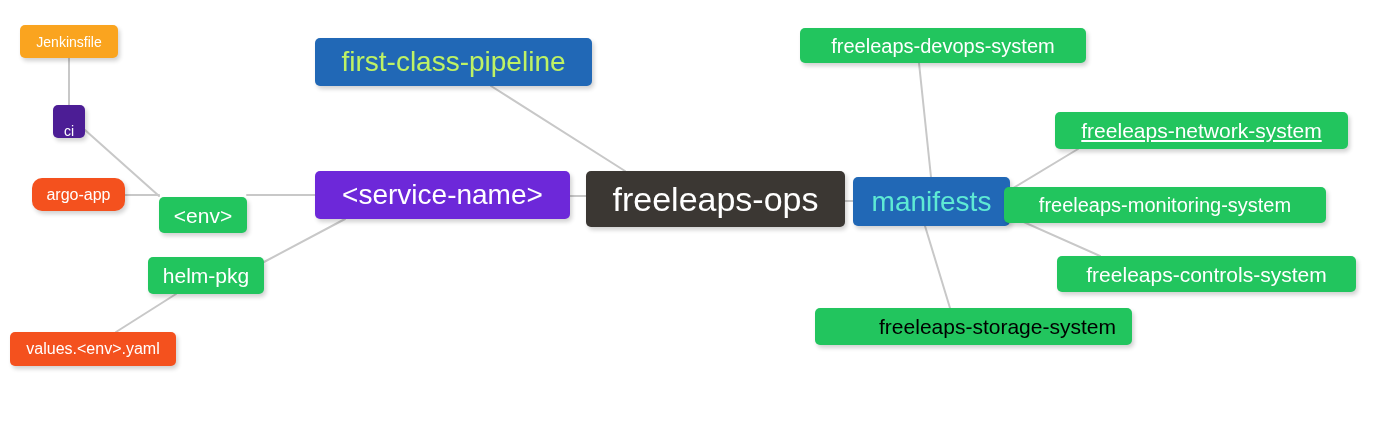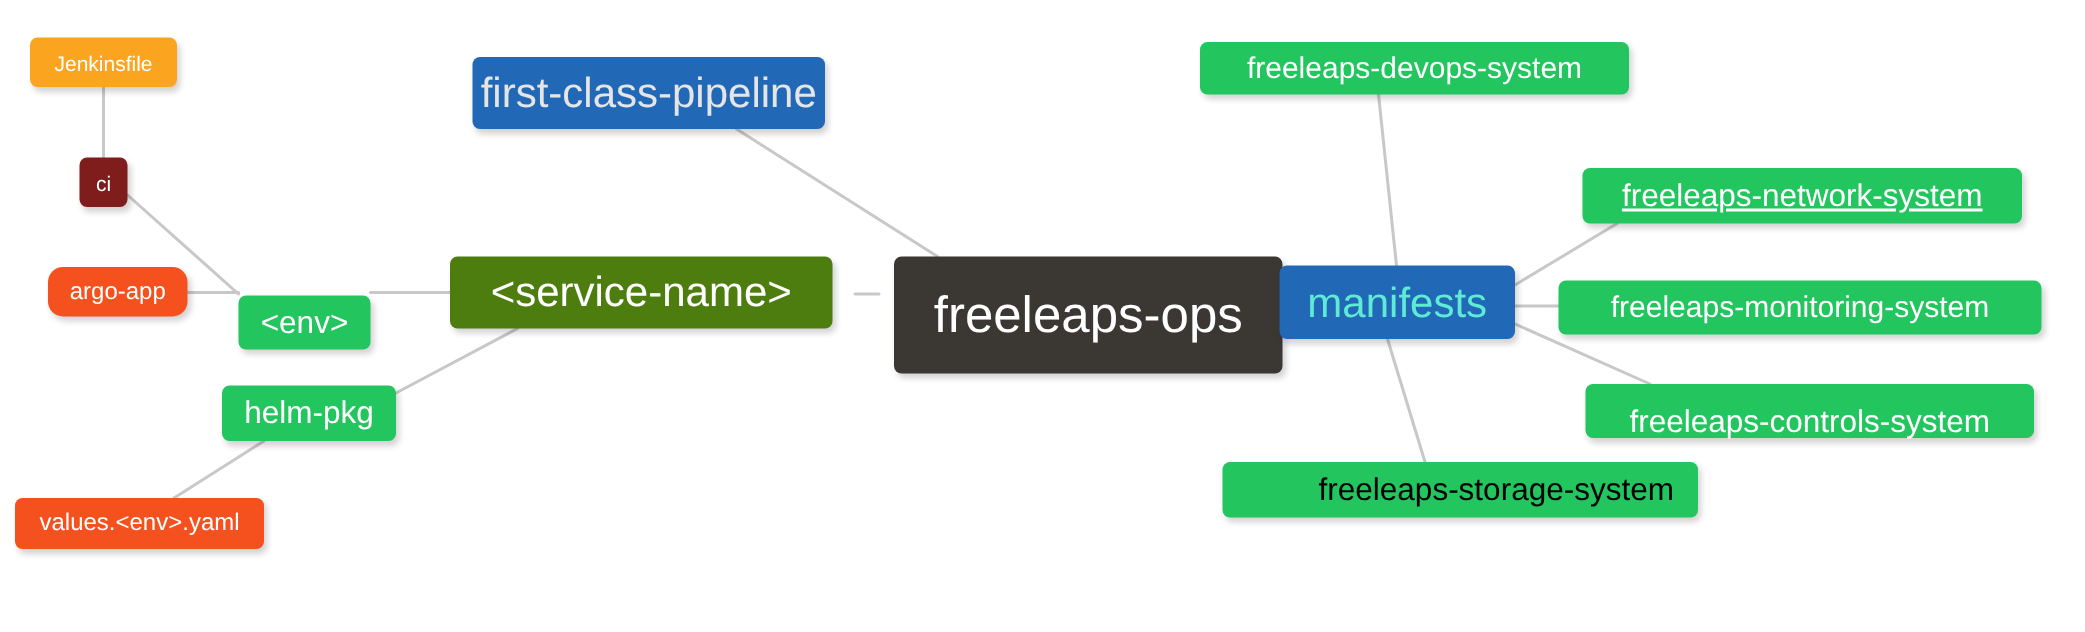--- a/index.html
+++ b/index.html
@@ -62,56 +62,56 @@
       <line x1="931" y1="177" x2="919" y2="63" stroke="#c8c8c8" stroke-width="2" stroke-linecap="round"></line>
       <line x1="1010" y1="190" x2="1078" y2="149" stroke="#c8c8c8" stroke-width="2" stroke-linecap="round"></line>
       <line x1="1010" y1="204" x2="1050" y2="204" stroke="#c8c8c8" stroke-width="2" stroke-linecap="round"></line>
       <line x1="1010" y1="216" x2="1100" y2="256" stroke="#c8c8c8" stroke-width="2" stroke-linecap="round"></line>
       <line x1="925" y1="226" x2="950" y2="308" stroke="#c8c8c8" stroke-width="2" stroke-linecap="round"></line>
     </svg>
   <div id="node-layer">
       <div class="node" style="left: 20px; top: 25px; width: 98px; height: 33px; background: rgb(250, 164, 31); color: rgb(255, 255, 255); font-size: 14px;">
         <span class="lbl">Jenkinsfile</span>
       </div>
-      <div class="node" style="left: 53px; top: 105px; width: 32px; height: 33px; background: #7f1d1d; color: rgb(255, 255, 255); font-size: 14px;">
+      <div class="node" style="left: 53px; top: 105px; width: 32px; height: 33px; background: #4c1d95; color: rgb(255, 255, 255); font-size: 14px; align-items: flex-end;">
         <span class="lbl">ci</span>
       </div>
       <div class="node" style="left: 32px; top: 178px; width: 93px; height: 33px; background: rgb(244, 81, 30); color: rgb(255, 255, 255); font-size: 16px; border-radius: 10px;">
         <span class="lbl">argo-app</span>
       </div>
       <div class="node" style="left: 159px; top: 177px; width: 88px; height: 36px; background: rgb(34, 197, 94); color: rgb(255, 255, 255); font-size: 21px; margin-top: 20px;">
         <span class="lbl">&lt;env&gt;</span>
       </div>
       <div class="node" style="left: 148px; top: 257px; width: 116px; height: 37px; background: rgb(34, 197, 94); color: rgb(255, 255, 255); font-size: 21px; text-align: right;">
         <span class="lbl">helm-pkg</span>
       </div>
       <div class="node" style="left: 10px; top: 332px; width: 166px; height: 34px; background: rgb(244, 81, 30); color: rgb(255, 255, 255); font-size: 16px;">
         <span class="lbl">values.&lt;env&gt;.yaml</span>
       </div>
-      <div class="node" style="left: 315px; top: 38px; width: 235px; height: 48px; background: rgb(33, 104, 182); color: #e5e5e5; font-size: 28px;">
+      <div class="node" style="left: 315px; top: 38px; width: 277px; height: 48px; background: rgb(33, 104, 182); color: #bef264; font-size: 28px;">
         <span class="lbl">first-class-pipeline</span>
       </div>
-      <div class="node" style="left: 300px; top: 171px; width: 255px; height: 48px; background: #4d7c0f; color: rgb(255, 255, 255); font-size: 28px;">
+      <div class="node" style="left: 315px; top: 171px; width: 255px; height: 48px; background: #6d28d9; color: rgb(255, 255, 255); font-size: 28px;">
         <span class="lbl">&lt;service-name&gt;</span>
       </div>
-      <div class="node" style="left: 586px; top: 171px; width: 259px; height: 78px; background: rgb(59, 55, 51); color: rgb(255, 255, 255); font-size: 34px; margin-left: 10px;">
+      <div class="node" style="left: 586px; top: 171px; width: 259px; height: 56px; background: rgb(59, 55, 51); color: rgb(255, 255, 255); font-size: 34px;">
         <span class="lbl">freeleaps-ops</span>
       </div>
       <div class="node" style="left: 853px; top: 177px; width: 157px; height: 49px; background: rgb(33, 104, 182); color: #5eead4; font-size: 28px;">
         <span class="lbl">manifests</span>
       </div>
       <div class="node" style="left: 800px; top: 28px; width: 286px; height: 35px; background: rgb(34, 197, 94); color: rgb(255, 255, 255); font-size: 20px;">
         <span class="lbl">freeleaps-devops-system</span>
       </div>
       <div class="node" style="left: 1055px; top: 112px; width: 293px; height: 37px; background: rgb(34, 197, 94); color: rgb(255, 255, 255); font-size: 21px; text-decoration: underline;">
         <span class="lbl">freeleaps-network-system</span>
       </div>
-      <div class="node" style="left: 1039px; top: 187px; width: 322px; height: 36px; background: rgb(34, 197, 94); color: rgb(255, 255, 255); font-size: 20px;">
+      <div class="node" style="left: 1004px; top: 187px; width: 322px; height: 36px; background: rgb(34, 197, 94); color: rgb(255, 255, 255); font-size: 20px;">
         <span class="lbl">freeleaps-monitoring-system</span>
       </div>
-      <div class="node" style="left: 1057px; top: 256px; width: 299px; height: 36px; background: rgb(34, 197, 94); color: rgb(255, 255, 255); font-size: 21px; align-items: flex-end;">
+      <div class="node" style="left: 1057px; top: 256px; width: 299px; height: 36px; background: rgb(34, 197, 94); color: rgb(255, 255, 255); font-size: 21px;">
         <span class="lbl">freeleaps-controls-system</span>
       </div>
       <div class="node" style="left: 815px; top: 308px; width: 317px; height: 37px; background: rgb(34, 197, 94); color: #000000; font-size: 21px; padding-left: 48px;">
         <span class="lbl">freeleaps-storage-system</span>
       </div>
     </div>
 </div>
 
 </body></html>

